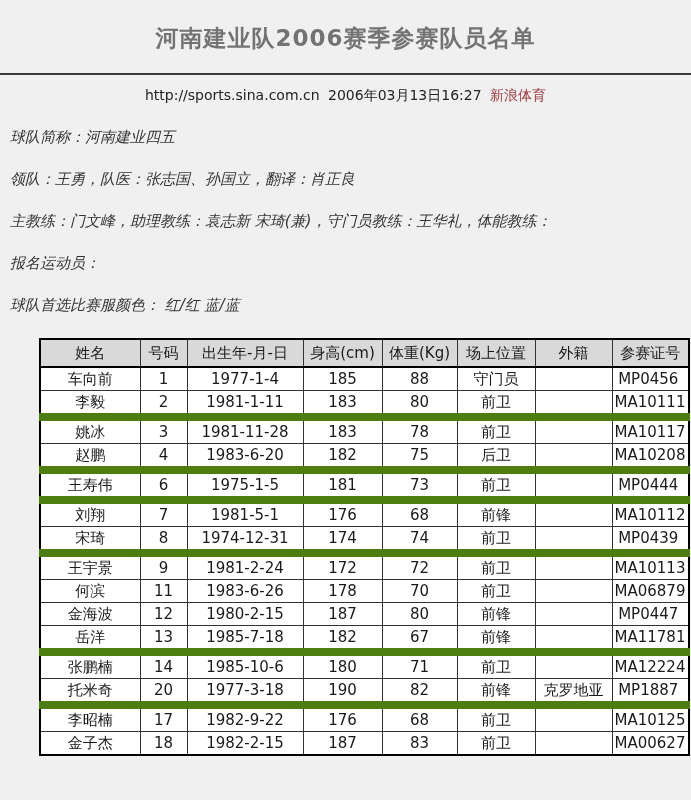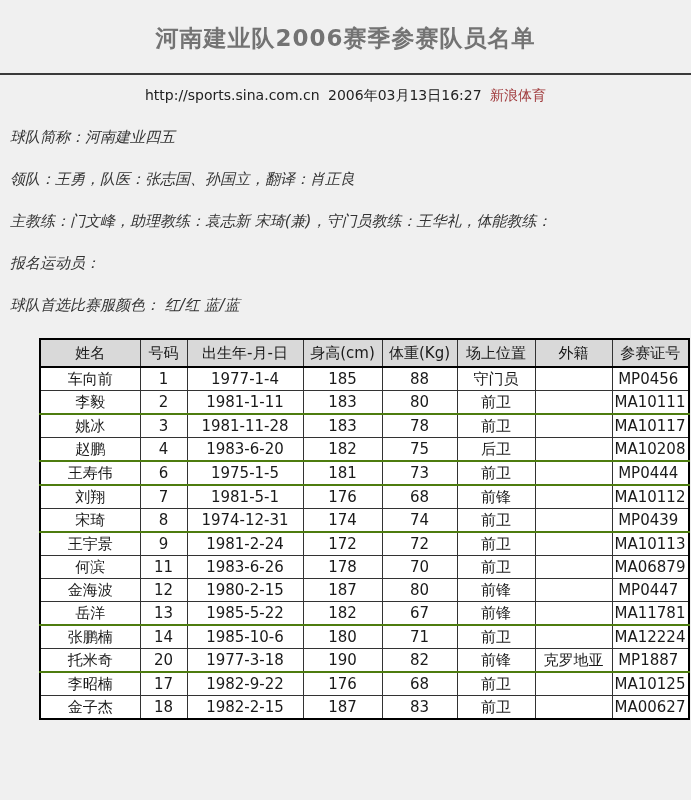--- a/index.html
+++ b/index.html
@@ -75,21 +75,21 @@
   }
   table.roster td {
     border: 1px solid #333333;
     height: 22px;
     line-height: 22px;
     padding: 0 2px;
     text-align: center;
     white-space: nowrap;
     overflow: hidden;
   }
-  table.roster tr.group-end td { border-bottom: 2px solid #4d7c0f; }
+  table.roster tr.group-end td { border-bottom: 8px solid #4d7c0f; }
   table.roster td.reg { padding-right: 6px; }
 </style>
 </head>
 <body>
 
 <div class="title-bar">
   <h1 class="page-title">河南建业队2006赛季参赛队员名单</h1>
 </div>
 
 <hr class="title-divider">
@@ -228,21 +228,21 @@
         <td>1980-2-15</td>
         <td>187</td>
         <td>80</td>
         <td>前锋</td>
         <td></td>
         <td class="reg">MP0447</td>
       </tr>
       <tr class="group-end">
         <td>岳洋</td>
         <td>13</td>
-        <td>1985-5-22</td>
+        <td>1985-7-18</td>
         <td>182</td>
         <td>67</td>
         <td>前锋</td>
         <td></td>
         <td class="reg">MA11781</td>
       </tr>
       <tr>
         <td>张鹏楠</td>
         <td>14</td>
         <td>1985-10-6</td>

